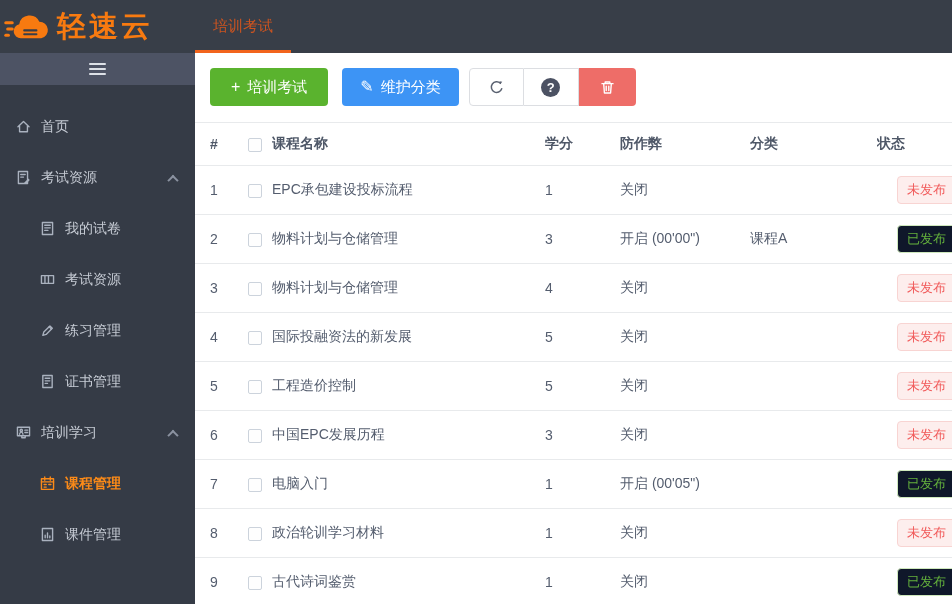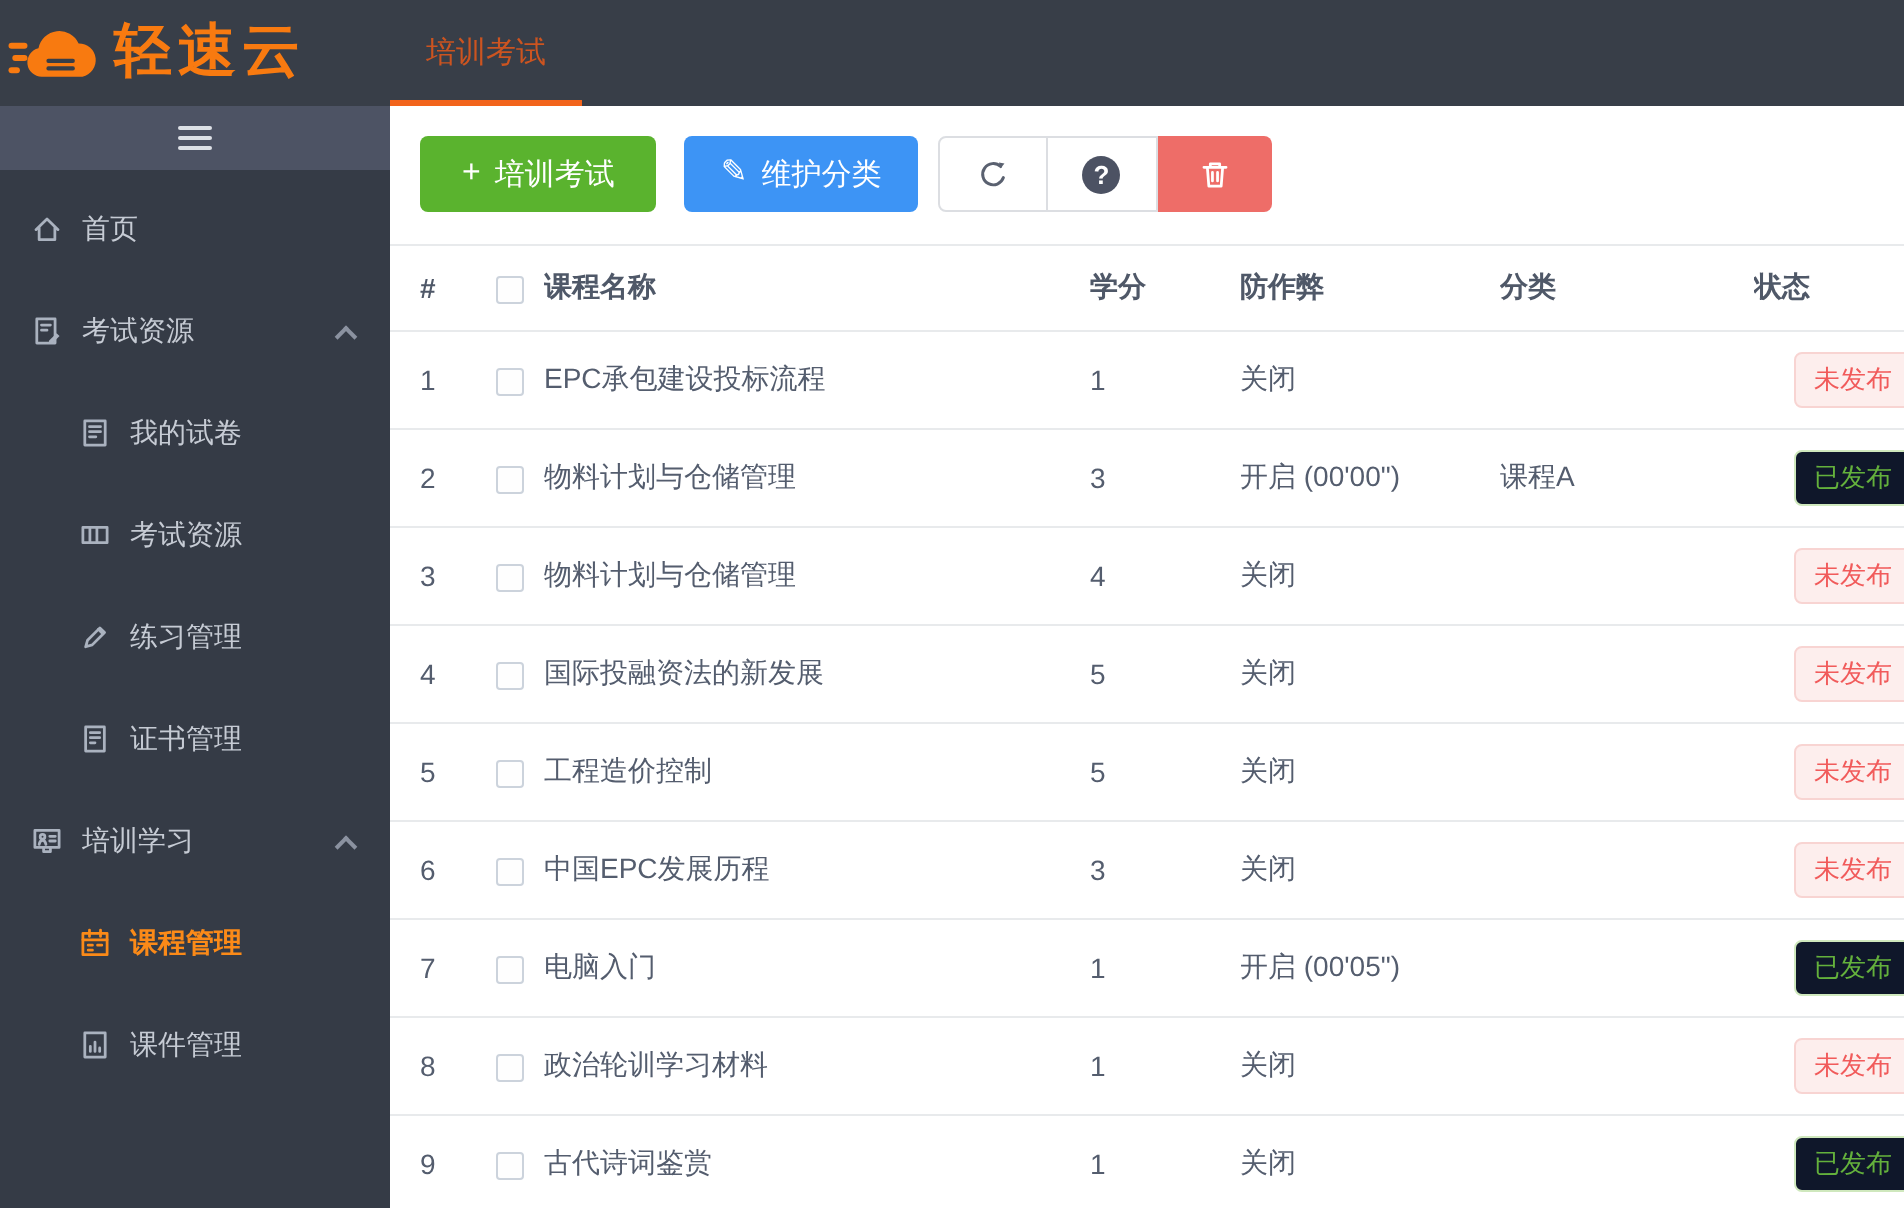--- a/index.html
+++ b/index.html
@@ -16,21 +16,21 @@
   .logo-text { font-size:29px; font-weight:bold; color:#f87a10; letter-spacing:3px; line-height:1; }
   .tabs { display:flex;font-family:Liberation Serif, serif; }
   .tab { height:53px; display:flex; align-items:center; padding:0 18px; font-size:15px; color:#e3e6ea; position:relative; cursor:pointer; }
   .tab.active { color:#cc5420; }
   .tab.active::after { content:""; position:absolute; left:0; right:0; bottom:0; height:3px; background:#f2641c; }
 
   
   .sidebar { position:absolute; left:0; top:53px; bottom:0; width:195px; background:#353b46; }
   .hamburger { height:32px; background:#4d5364; display:flex; flex-direction:column; align-items:center; justify-content:center; gap:3px; cursor:pointer; }
   .hamburger i { display:block; width:17px; height:2px; background:#dde1e7; border-radius:1px; }
-  .menu { padding-top:4px; }
+  .menu { padding-top:16px; }
   .menu-item { height:51px; display:flex; align-items:center; position:relative; color:#c6cbd4; font-size:14px; cursor:pointer; }
   .menu-item.top, .menu-item.group { padding-left:14px; }
   .menu-item.sub { padding-left:38px; }
   .mi-icon { width:18px; height:18px; margin-right:9px; display:flex; align-items:center; justify-content:center; color:#aab2bf; flex:none; }
   .mi-icon svg { width:17px; height:17px; display:block; }
   .menu-item.active { color:#fb8a18;font-weight:bold; }
   .menu-item.active .mi-icon { color:#fb8a18; }
   .mi-arrow { position:absolute; right:18px; top:50%; width:8px; height:8px;
     border-top:2px solid #8b92a0; border-right:2px solid #8b92a0;
     transform:translateY(-20%) rotate(-45deg); }

